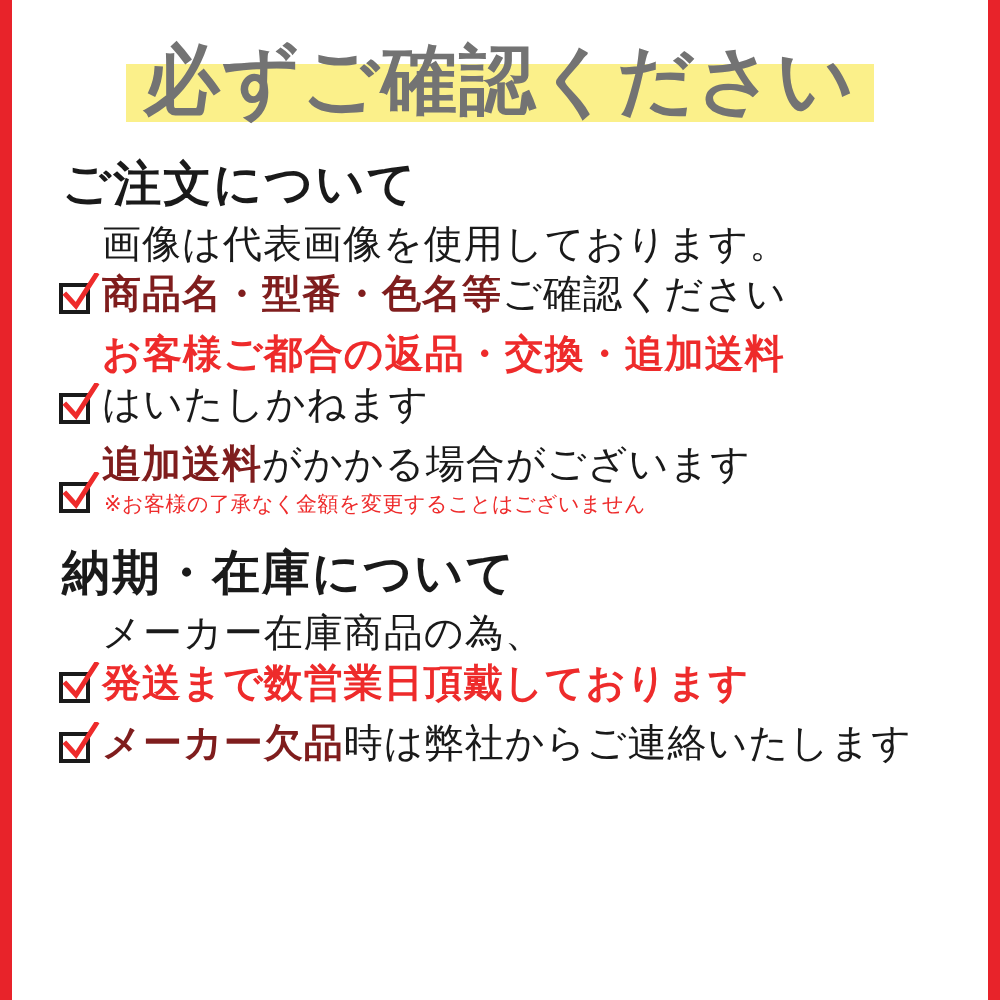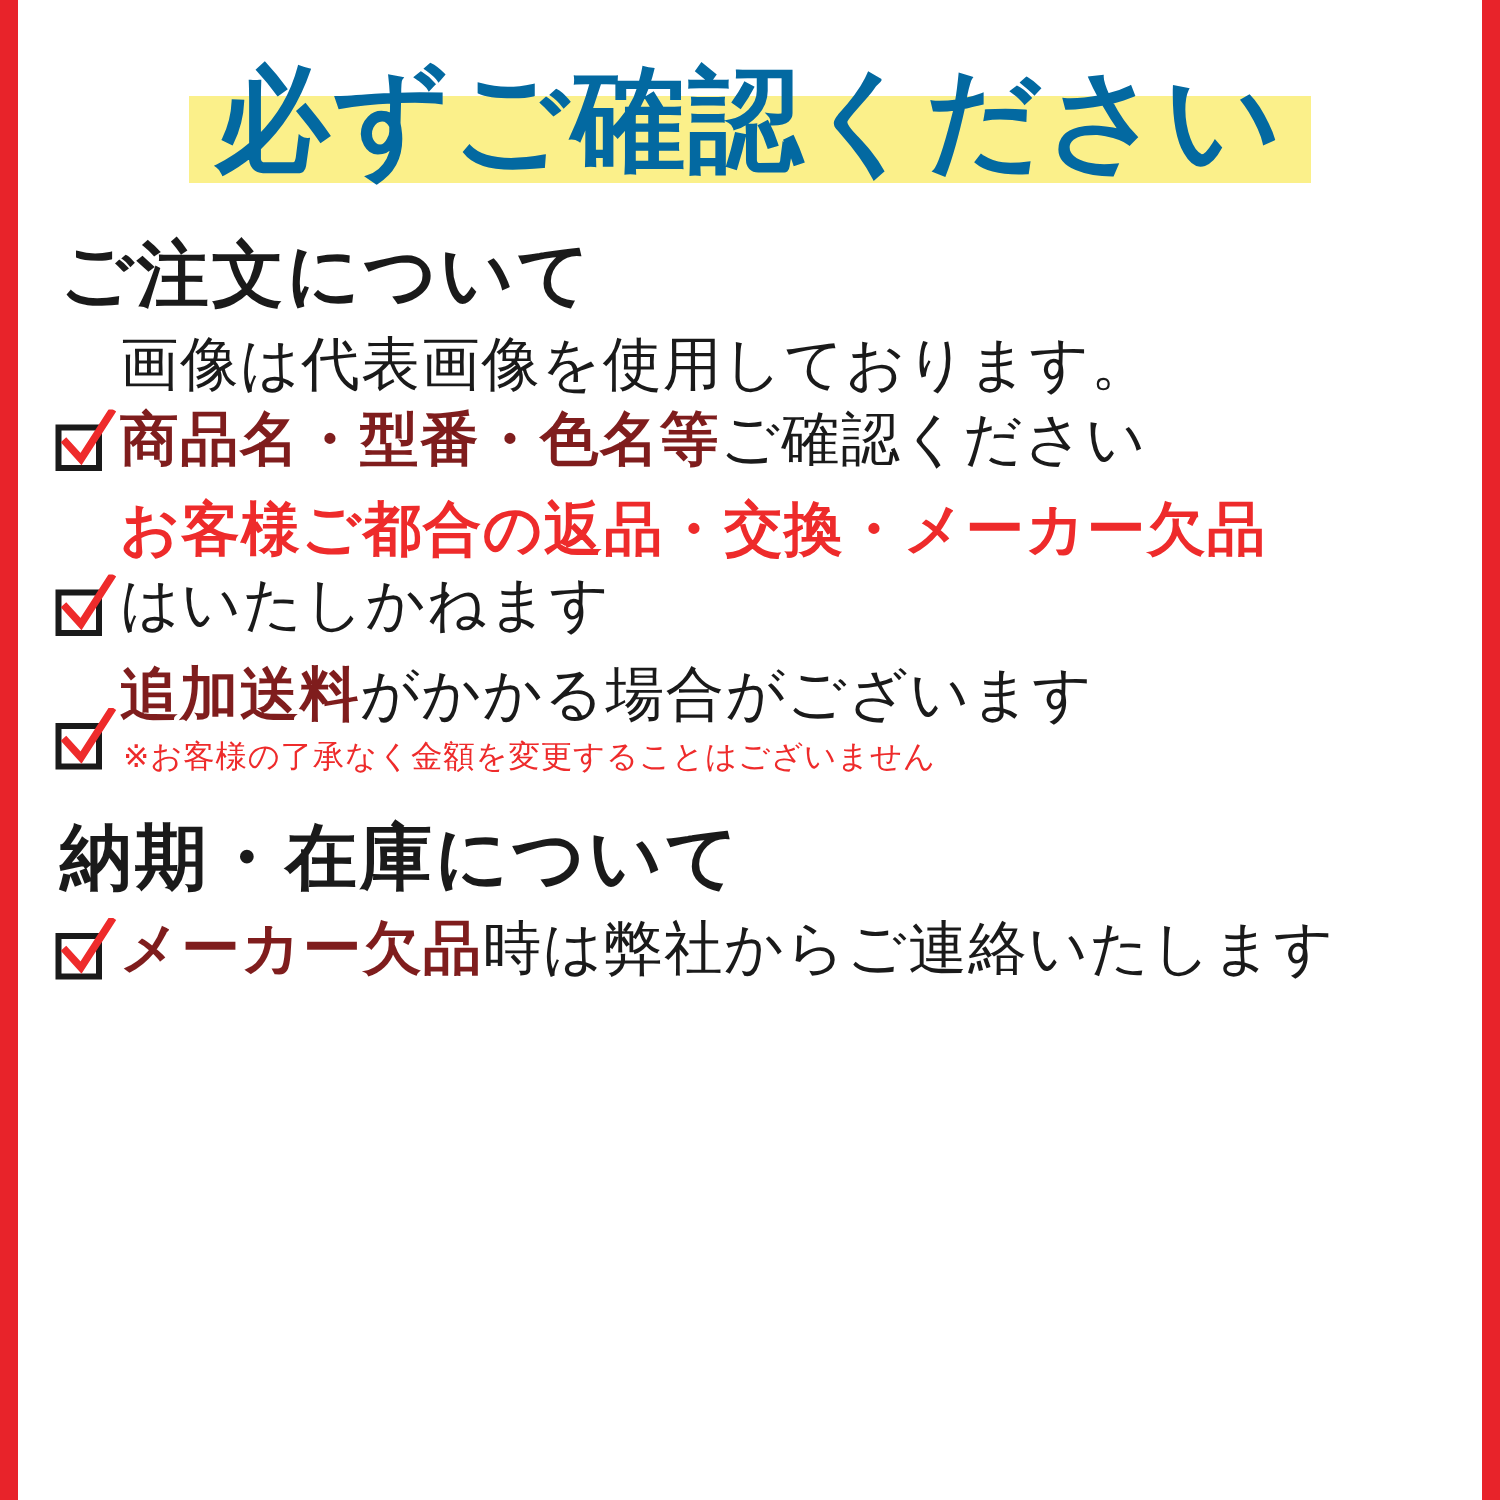--- a/index.html
+++ b/index.html
@@ -44,41 +44,41 @@
     text-align: center;
     margin-top: 34px;
     height: 108px;
   }
   .title {
     display: inline-block;
     position: relative;
     font-size: 76px;
     font-weight: bold;
     letter-spacing: 2px;
-    color: #0369a1;
+    color: #737373;
     line-height: 1;
     padding: 8px 18px 10px 18px;
   }
   .title .hl {
     position: absolute;
     left: 0;
     right: 0;
     bottom: 6px;
     height: 58px;
     background: #fbf08a;
     z-index: 0;
   }
   .title .txt {
     position: relative;
     z-index: 1;
   }
 
   .section {
     margin-top: 14px;
-    padding-left: 22px;
+    padding-left: 44px;
   }
   .section-head {
     font-size: 48px;
     font-weight: bold;
     color: #1a1a1a;
     letter-spacing: 2px;
     line-height: 1.15;
     margin: 0 0 6px 6px;
   }
   .item {
@@ -171,21 +171,21 @@
       </div>
 
       <div class="item">
         <span class="check">
           <span class="box"></span>
           <svg class="tick" viewBox="0 0 40 44" xmlns="http://www.w3.org/2000/svg">
             <polyline points="6,22 16,33 36,2" fill="none" stroke="#ee2b2b" stroke-width="5" stroke-linecap="square"></polyline>
           </svg>
         </span>
         <span class="lines">
-          <div class="line bold-red">お客様ご都合の返品・交換・メーカー欠品</div>
+          <div class="line bold-red">お客様ご都合の返品・交換・追加送料</div>
           <div class="line">はいたしかねます</div>
         </span>
       </div>
 
       <div class="item">
         <span class="check">
           <span class="box"></span>
           <svg class="tick" viewBox="0 0 40 44" xmlns="http://www.w3.org/2000/svg">
             <polyline points="6,22 16,33 36,2" fill="none" stroke="#ee2b2b" stroke-width="5" stroke-linecap="square"></polyline>
           </svg>
@@ -193,20 +193,32 @@
         <span class="lines">
           <div class="line"><span class="red">追加送料</span><span>がかかる場合がございます</span></div>
           <div class="note">※お客様の了承なく金額を変更することはございません</div>
         </span>
       </div>
     </div>
 
     <div class="section section2">
       <div class="section-head">納期・在庫について</div>
 
+      <div class="item">
+        <span class="check">
+          <span class="box"></span>
+          <svg class="tick" viewBox="0 0 40 44" xmlns="http://www.w3.org/2000/svg">
+            <polyline points="6,22 16,33 36,2" fill="none" stroke="#ee2b2b" stroke-width="5" stroke-linecap="square"></polyline>
+          </svg>
+        </span>
+        <span class="lines">
+          <div class="line">メーカー在庫商品の為、</div>
+          <div class="line bold-red">発送まで数営業日頂戴しております</div>
+        </span>
+      </div>
 
       <div class="item">
         <span class="check">
           <span class="box"></span>
           <svg class="tick" viewBox="0 0 40 44" xmlns="http://www.w3.org/2000/svg">
             <polyline points="6,22 16,33 36,2" fill="none" stroke="#ee2b2b" stroke-width="5" stroke-linecap="square"></polyline>
           </svg>
         </span>
         <span class="lines">
           <div class="line"><span class="red">メーカー欠品</span><span>時は弊社からご連絡いたします</span></div>

